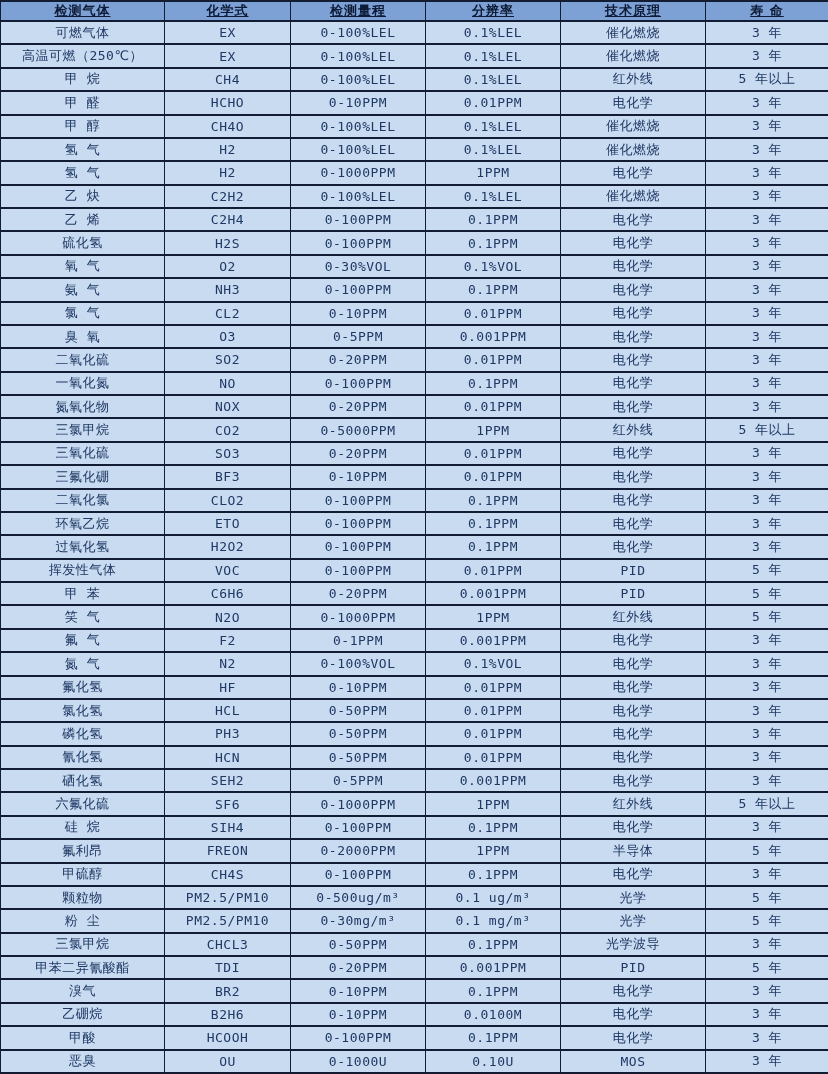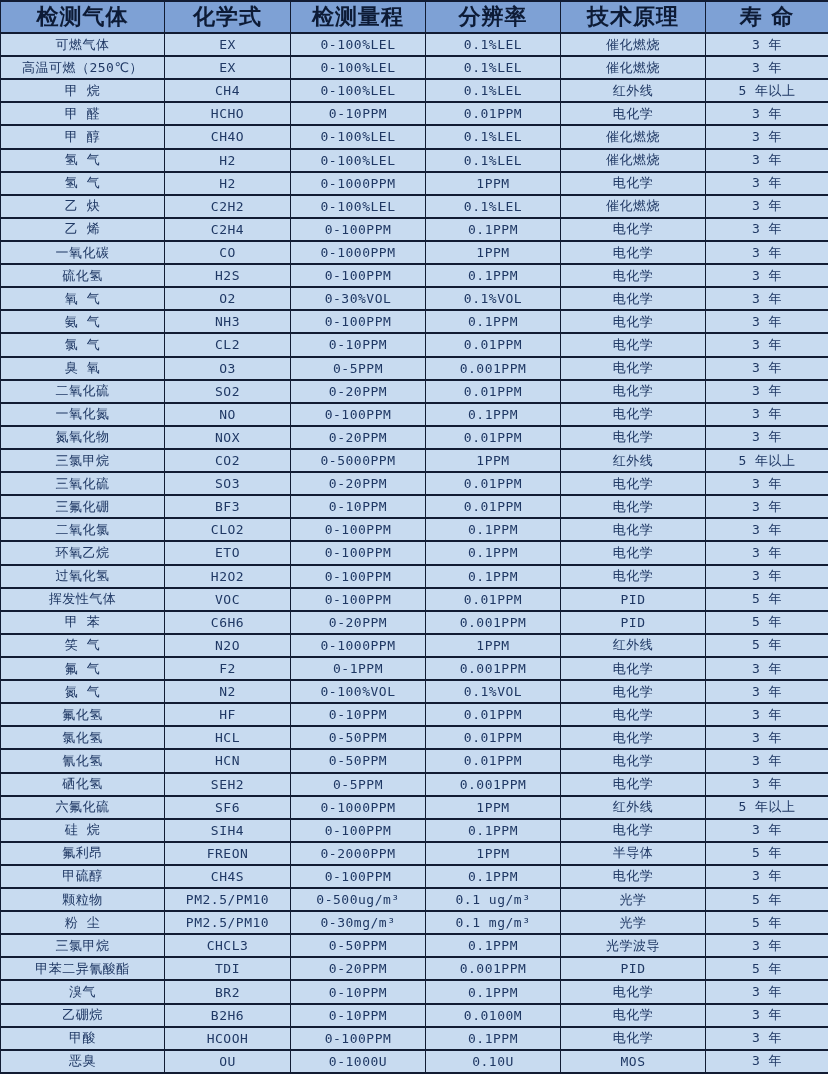--- a/index.html
+++ b/index.html
@@ -35,25 +35,26 @@
     border-bottom: 2px solid var(--border-color);
     text-align: center;
     vertical-align: middle;
     overflow: hidden;
     white-space: nowrap;
     padding: 0 2px;
   }
   .spec-table th {
     background: var(--header-bg);
     color: var(--header-text);
-    font-size: 22px;
+    font-size: 13px;
     font-weight: bold;
     height: 17px;
     letter-spacing: 1px;
     font-family: "DejaVu Sans", "Liberation Sans", sans-serif;
+    text-decoration: underline;
   }
   .spec-table td {
     color: var(--cell-text);
     font-size: 13px;
     letter-spacing: 0.5px;
   }
 </style>
 </head>
 <body>
 
@@ -144,28 +145,20 @@
         </tr>
         <tr>
           <td>乙 烯</td>
           <td>C2H4</td>
           <td>0-100PPM</td>
           <td>0.1PPM</td>
           <td>电化学</td>
           <td>3 年</td>
         </tr>
         <tr>
-          <td>一氧化碳</td>
-          <td>CO</td>
-          <td>0-1000PPM</td>
-          <td>1PPM</td>
-          <td>电化学</td>
-          <td>3 年</td>
-        </tr>
-        <tr>
           <td>硫化氢</td>
           <td>H2S</td>
           <td>0-100PPM</td>
           <td>0.1PPM</td>
           <td>电化学</td>
           <td>3 年</td>
         </tr>
         <tr>
           <td>氧 气</td>
           <td>O2</td>
@@ -320,20 +313,28 @@
         </tr>
         <tr>
           <td>氯化氢</td>
           <td>HCL</td>
           <td>0-50PPM</td>
           <td>0.01PPM</td>
           <td>电化学</td>
           <td>3 年</td>
         </tr>
         <tr>
+          <td>磷化氢</td>
+          <td>PH3</td>
+          <td>0-50PPM</td>
+          <td>0.01PPM</td>
+          <td>电化学</td>
+          <td>3 年</td>
+        </tr>
+        <tr>
           <td>氰化氢</td>
           <td>HCN</td>
           <td>0-50PPM</td>
           <td>0.01PPM</td>
           <td>电化学</td>
           <td>3 年</td>
         </tr>
         <tr>
           <td>硒化氢</td>
           <td>SEH2</td>

